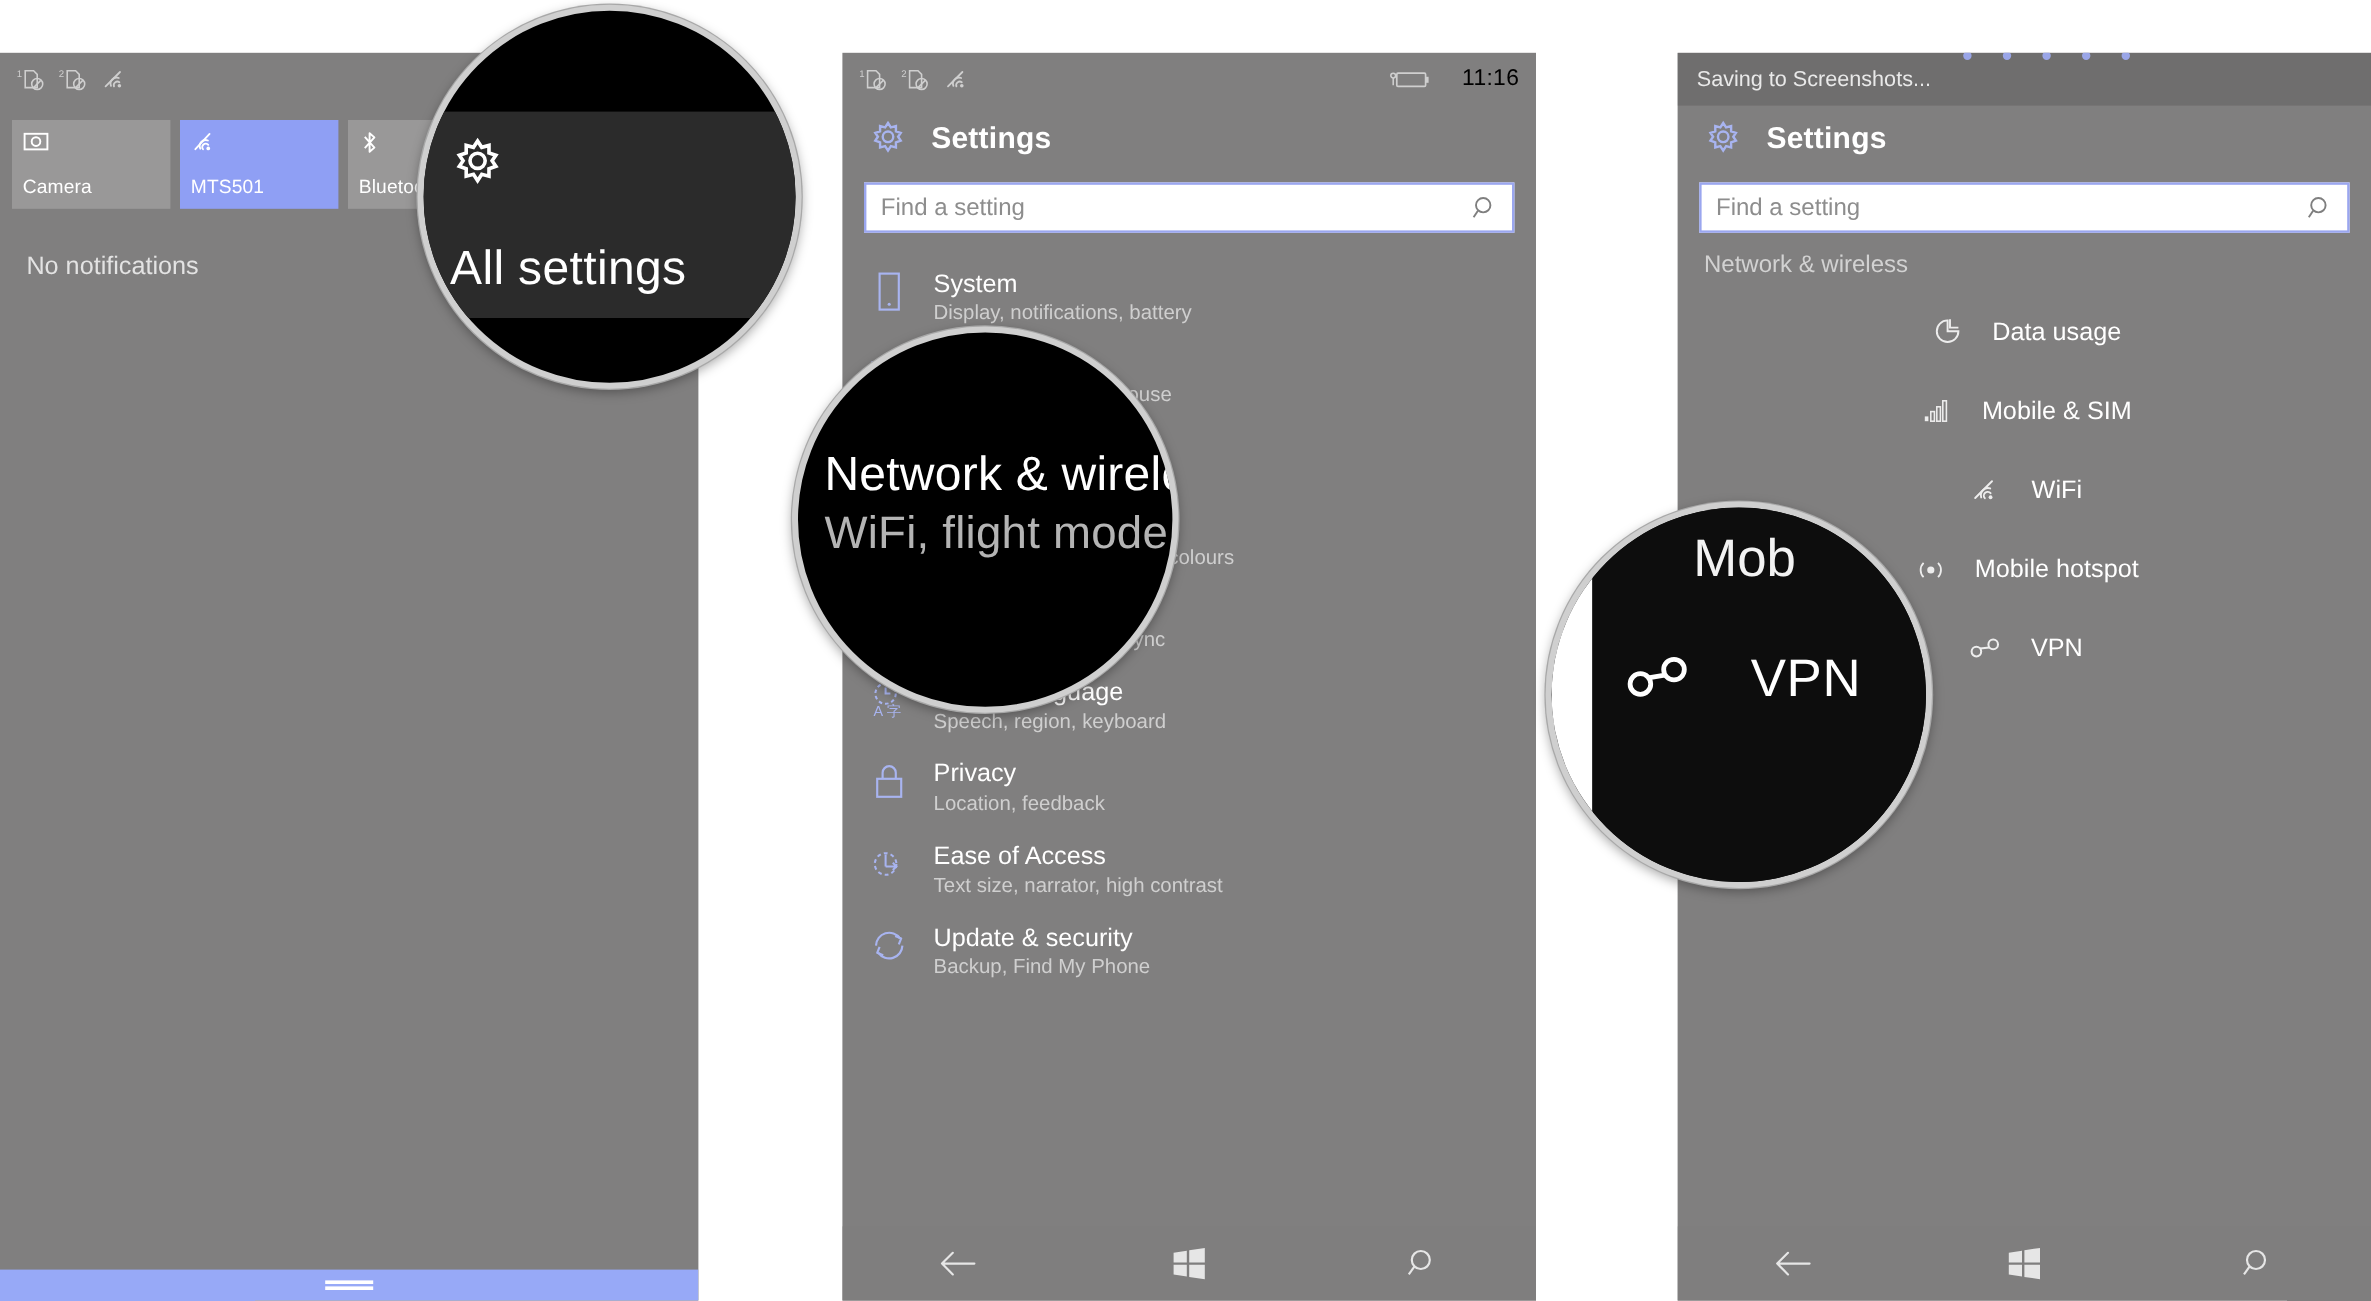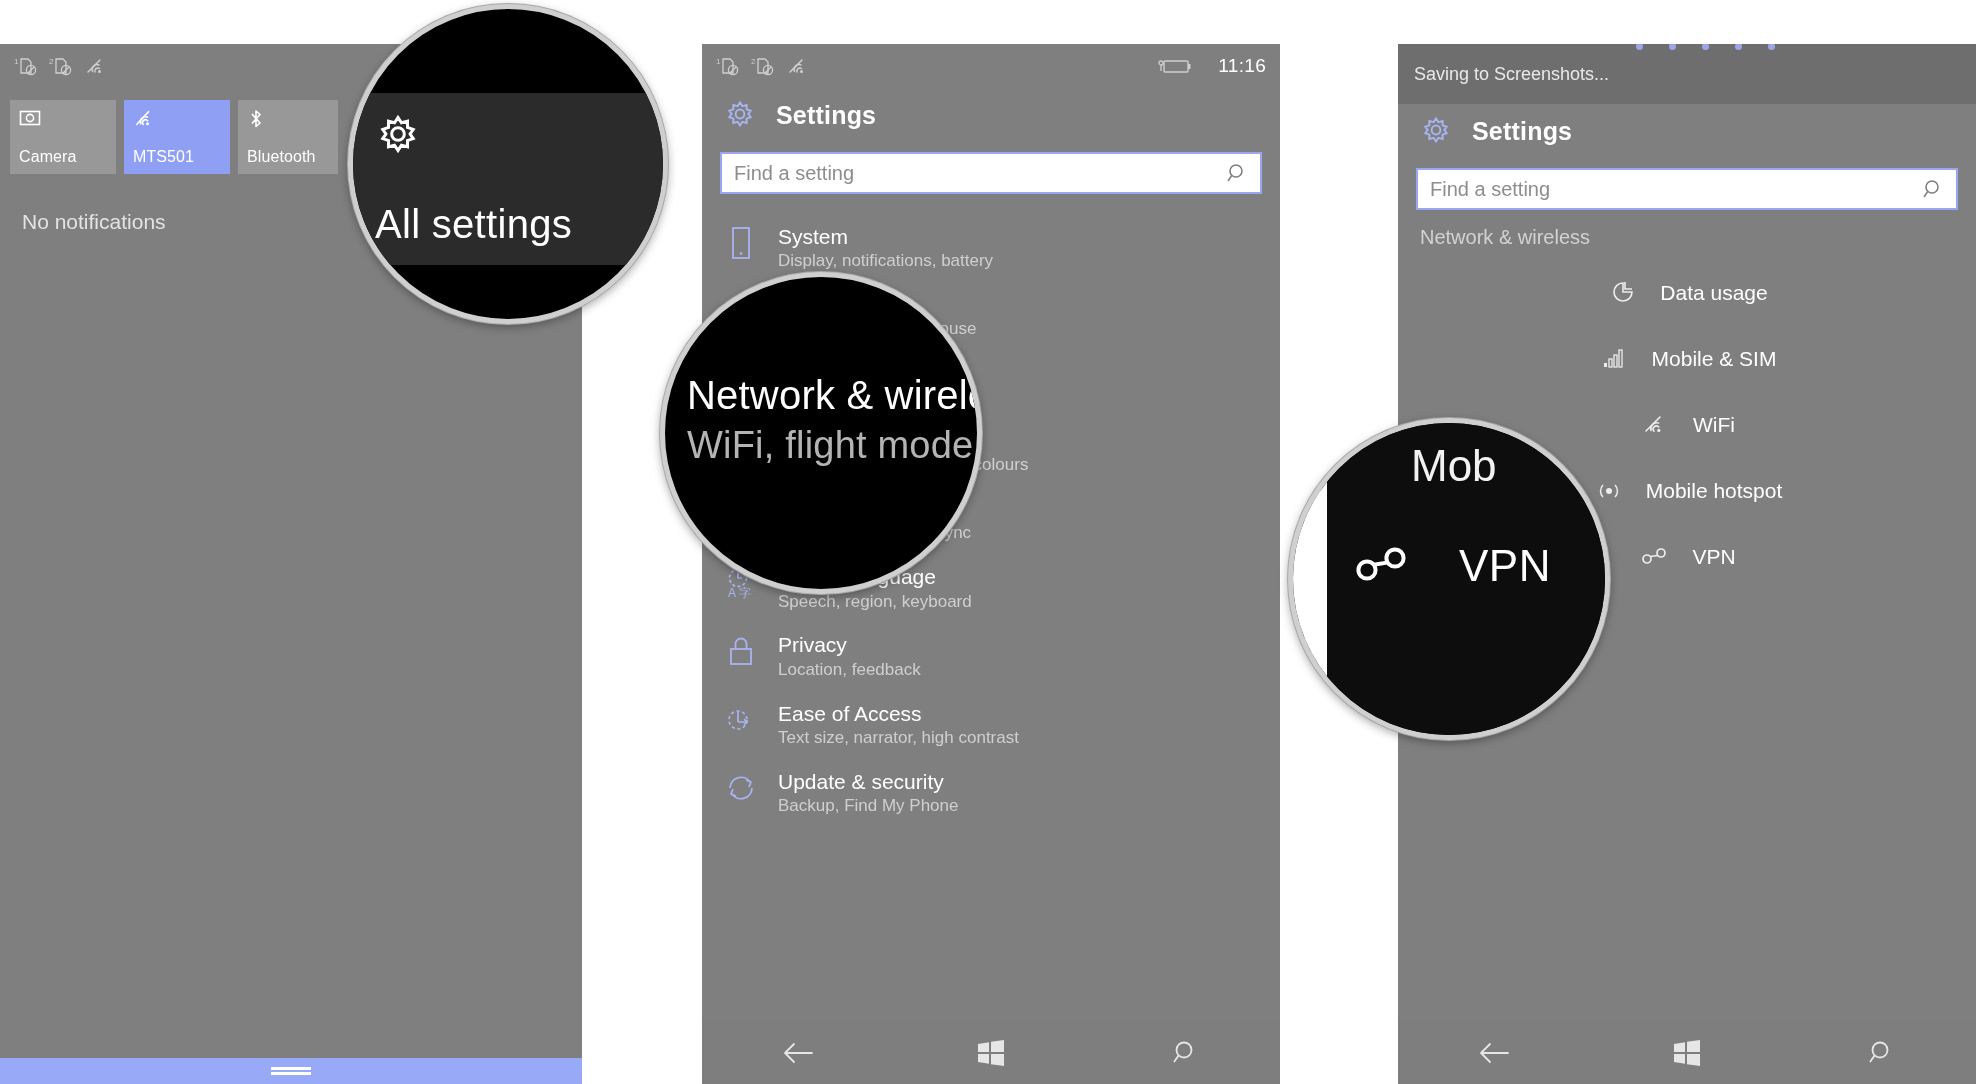--- a/index.html
+++ b/index.html
@@ -28,21 +28,21 @@
   .statusbar {
     position: relative;
     height: 44px;
     display: flex;
     align-items: center;
     padding: 0 14px;
     color: #d9d9d9;
   }
   .sb-left { display:flex; align-items:center; gap:9px; }
   .sb-right { margin-left:auto; display:flex; align-items:center; gap:14px; }
-  .sb-time { font-size: 19px; color:#ffffff; letter-spacing:.3px;margin-left:12px; }
+  .sb-time { font-size: 19px; color:#000000; letter-spacing:.3px;margin-left:12px; }
   .ico { display:inline-block; line-height:0; }
 
   
   .settings-header {
     display: flex; align-items: center; gap: 18px;
     padding: 10px 22px 6px 22px;
   }
   .settings-header .title {
     font-size: 25px; font-weight: bold; color:#ffffff; letter-spacing:.2px;
   }
@@ -78,21 +78,21 @@
   .setrow.compact .lbl { font-size: 21px; }
 
   .group-label {
     padding: 16px 22px 4px 22px;
     font-size: 20px; color:#d2d2d2;
   }
 
   
   .tilerow { display:flex; gap: 8px; padding: 12px 10px 0 10px; }
   .tile {
-    width: 106px; height: 74px;
+    width: 132px; height: 74px;
     background: #999898;
     position: relative;
     padding: 8px 9px;
     display:flex; flex-direction:column; justify-content:space-between;
   }
   .tile.active { background: #8f9ff4; }
   .tile .tlabel { font-size: 16px; color:#ffffff; letter-spacing:.1px; }
   .tile .ticon { height:24px; }
   .tile.partial { width: 100px; }
   .no-notif { padding: 36px 22px; font-size: 21px; color:#e3e3e3; }
@@ -103,21 +103,21 @@
     width: 582px; height: 26px;
     background:#97a9f7;
     display:flex; align-items:center; justify-content:center;
   }
   .grabber .bars { width:40px; }
   .grabber .bar { height:3px; background:#ffffff; margin:2px 0; }
 
   
   .toast {
     position: relative;
-    height: 60px;
+    height: 44px;
     background: #6f6e6e;
     display:flex; align-items:center;
     padding: 0 16px;
     color:#e9e9e9; font-size: 18px;
   }
   .dots {
     position:absolute; top:-1px; left: 238px;
     display:flex; gap: 26px;
   }
   .dots i { display:block; width:7px; height:7px; border-radius:50%; background:#9aa6e8; }

